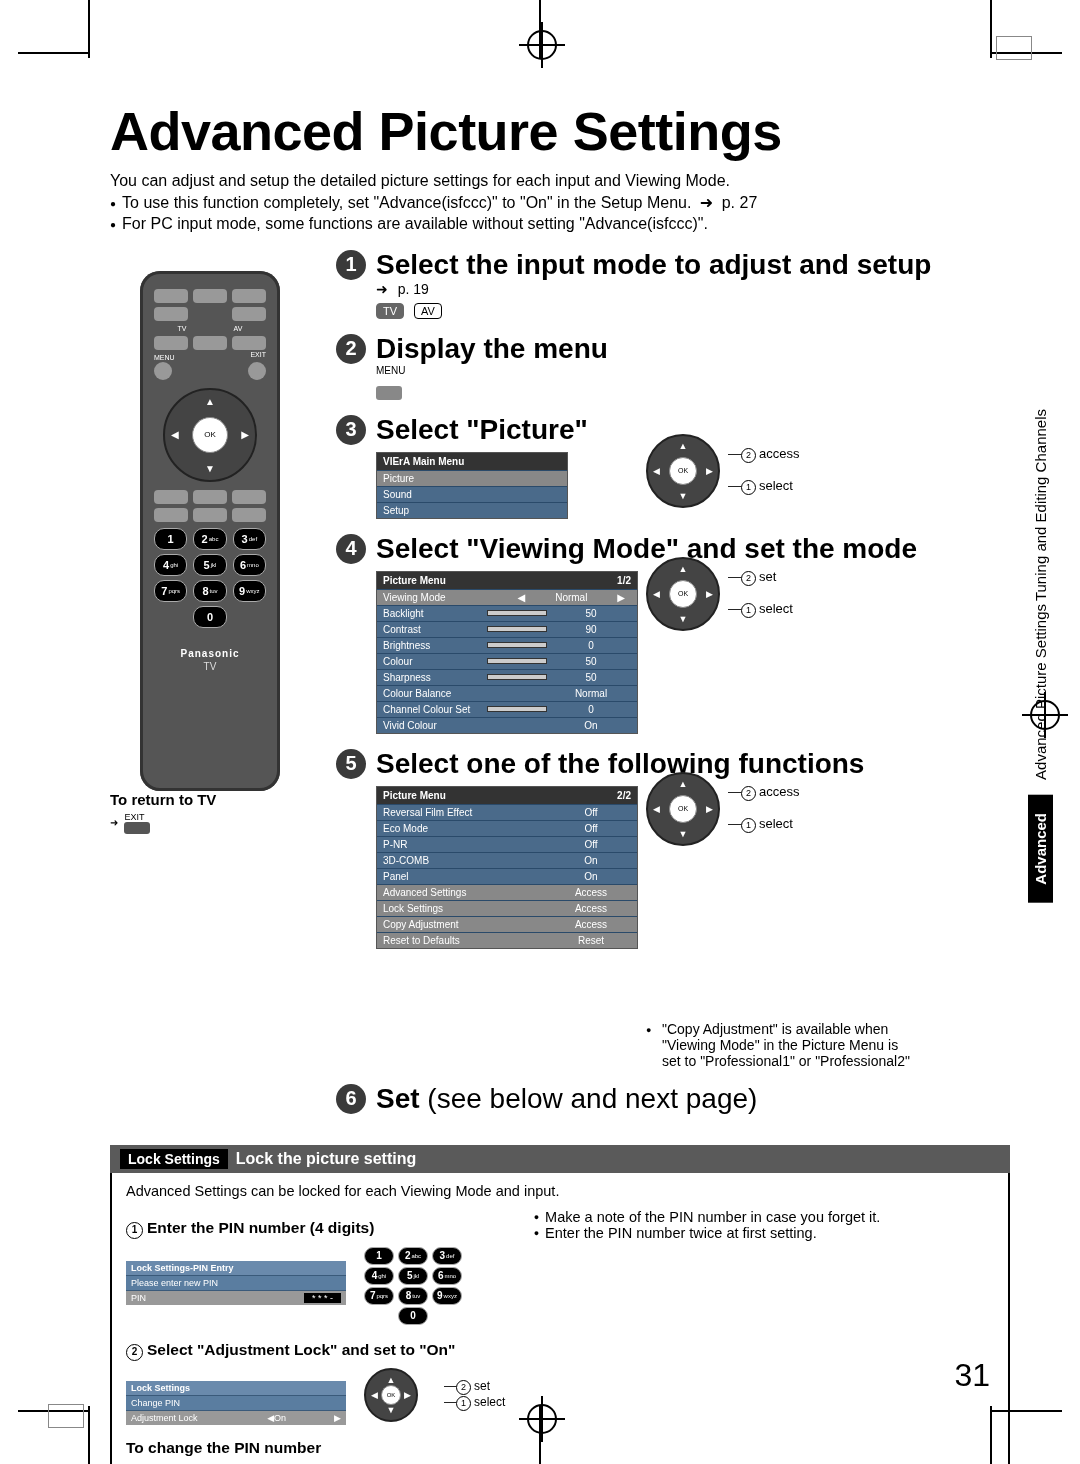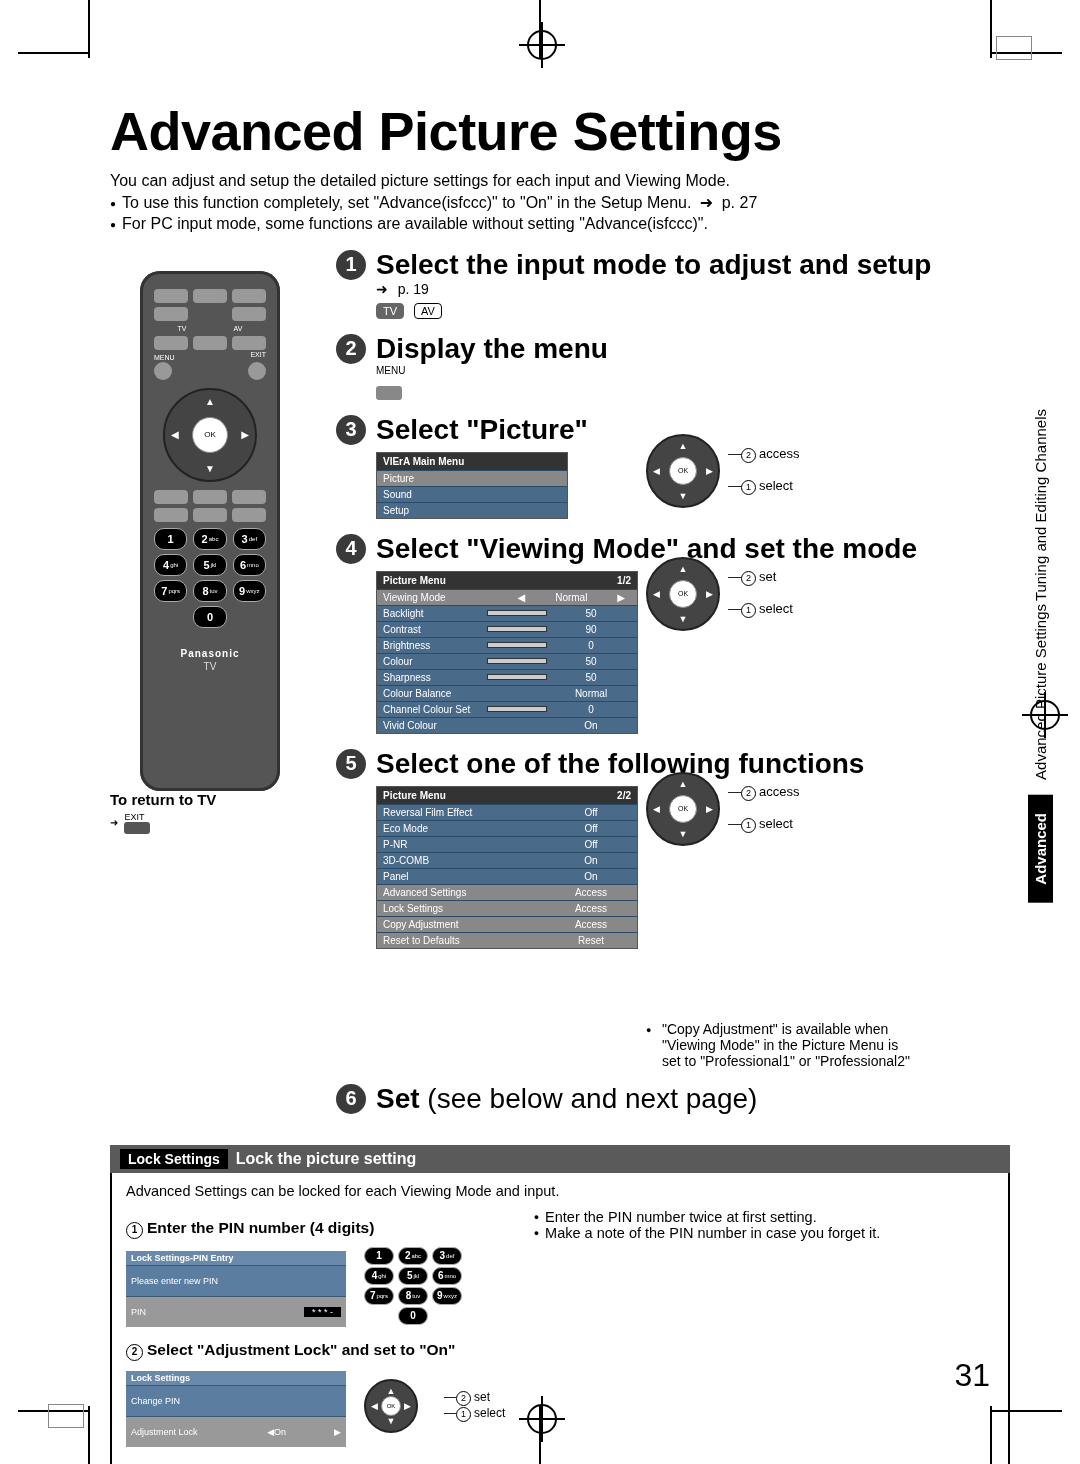--- a/index.html
+++ b/index.html
@@ -170,24 +170,24 @@
   .lock-bar .tag { background: #000; padding: 2px 8px; margin-right: 8px; font-size: 14px; }
   .lock-body { border: 2px solid #000; border-top: none; padding: 10px 14px 16px; font-size: 14.5px; }
   .sub-h { font-weight: bold; font-size: 15.5px; margin-top: 10px; }
   .circ-n { display: inline-block; border: 1.5px solid #000; border-radius: 50%; width: 15px; height: 15px; font-size: 10px; text-align: center; line-height: 13px; margin-right: 4px; font-weight: bold; }
   .two-col { display: flex; gap: 24px; }
   .col { flex: 1; }
   .col + .col { flex: 1.2; }
   .bul::before { content: "●"; font-size: 9px; margin-right: 6px; position: relative; top: -2px; }
 
   .mini-osd {
-    width: 220px; font-size: 9px; color: #fff; margin-top: 6px;
+    width: 220px; font-size: 9px; color: #fff; margin-top: 16px;
   }
   .mini-osd .h { background: #6a8aac; padding: 2px 5px; font-weight: bold; }
-  .mini-osd .r { display: flex; padding: 10px 5px; background: #5a7da0; border-top: 1px solid #3a5a7a; }
+  .mini-osd .r { display: flex; padding: 2px 5px; background: #5a7da0; border-top: 1px solid #3a5a7a; }
   .mini-osd .r.sel { background: #999; }
   .mini-osd .r .k { flex: 1; }
   .mini-osd .r .v { width: 60px; text-align: left; }
 
   .numpad-mini .row { display: flex; gap: 4px; margin: 2px 0; }
   .numpad-mini .numkey { width: 28px; height: 16px; font-size: 10px; }
 
   .page-num { position: absolute; right: 90px; bottom: 70px; font-size: 32px; }
 </style>
 </head>
@@ -554,22 +554,22 @@
                 <div class="numkey">8<sub>tuv</sub></div>
                 <div class="numkey">9<sub>wxyz</sub></div>
               </div>
             <div class="row" style="justify-content:center">
                 <div class="numkey">0</div>
               </div>
           </div>
         </div>
       </div>
       <div class="col">
+        <div class="bul">Make a note of the PIN number in case you forget it.</div>
         <div class="bul">Enter the PIN number twice at first setting.</div>
-        <div class="bul">Make a note of the PIN number in case you forget it.</div>
       </div>
     </div>
 
     <div class="sub-h" style="margin-top:14px"><span class="circ-n">2</span><span>Select "Adjustment Lock" and set to "On"</span></div>
     <div style="display:flex;gap:18px;align-items:center;margin-top:4px">
       <div class="mini-osd">
         <div class="h">Lock Settings</div>
         <div class="r">
             <span class="k">Change PIN</span>
           </div>

